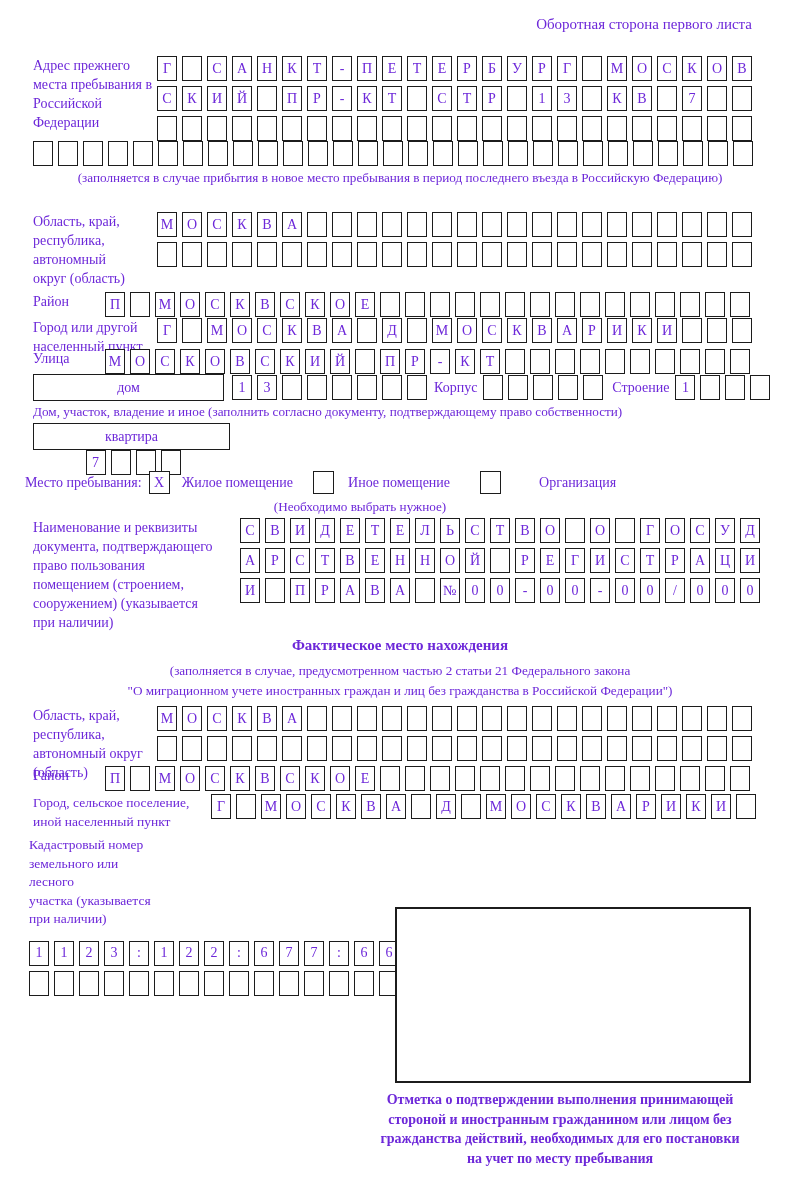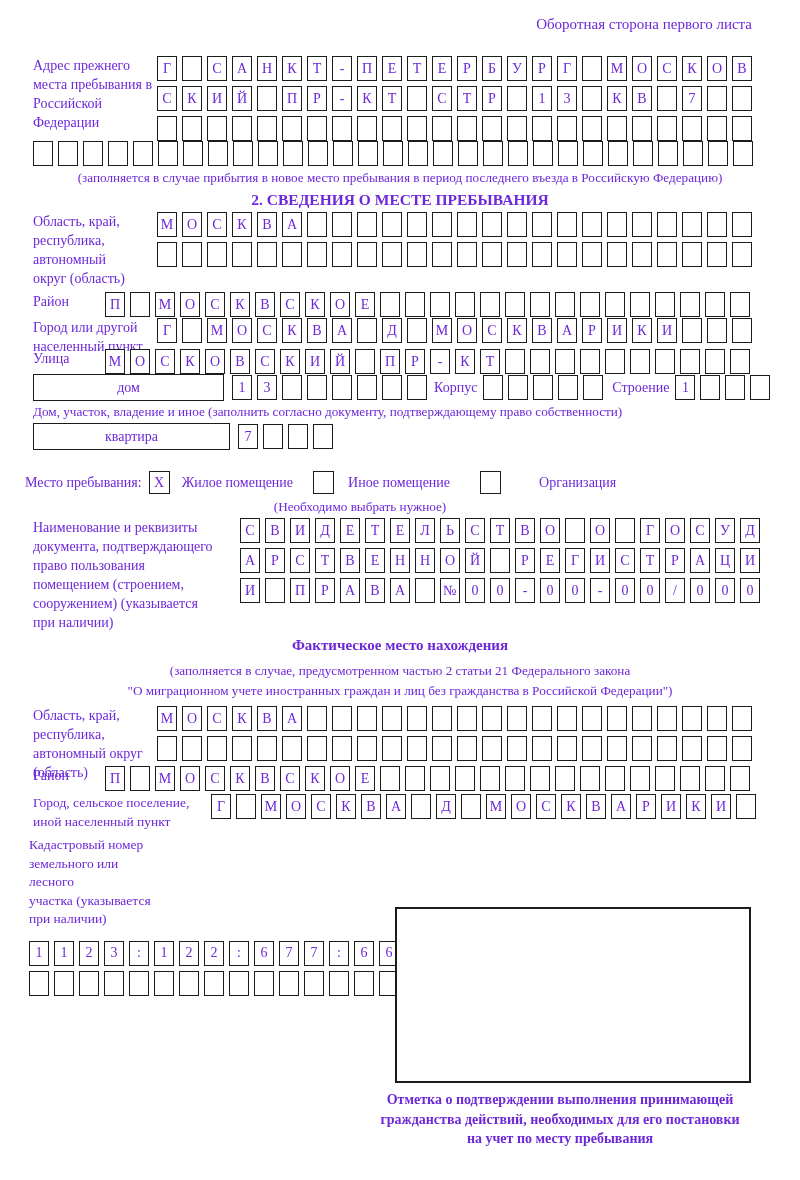--- a/index.html
+++ b/index.html
@@ -161,21 +161,20 @@
       <span class="cell"></span>
       <span class="cell"></span>
       <span class="cell"></span>
       <span class="cell"></span>
       <span class="cell"></span>
       <span class="cell"></span>
       <span class="cell"></span>
     </div>
   <div class="abs note center" style="top:170px; left:0;">(заполняется в случае прибытия в новое место пребывания в период последнего въезда в Российскую Федерацию)</div>
 
-  <div class="abs title center" style="top:191px; left:0;">2. СВЕДЕНИЯ О МЕСТЕ ПРЕБЫВАНИЯ</div>
 
   <div class="abs frow" style="top:212px; left:33px;">
     <div class="lbl" style="width:124px;">
         <div>Область, край,</div>
         <div>республика,</div>
         <div>автономный</div>
         <div>округ (область)</div>
       </div>
     <div class="cellrows">
       <div class="cells">
@@ -353,21 +352,21 @@
     <div class="inline-lbl" style="margin:0 6px 0 4px;">Строение</div>
     <div class="cells">
         <span class="cell">1</span>
         <span class="cell"></span>
         <span class="cell"></span>
         <span class="cell"></span>
       </div>
   </div>
   <div class="abs note" style="top:404px; left:33px;">Дом, участок, владение и иное (заполнить согласно документу, подтверждающему право собственности)</div>
 
-  <div class="abs frow" style="top:423px; left:33px; align-items:center;">
+  <div class="abs frow" style="top:423px; left:33px; align-items:center;flex-direction:column;">
     <div class="widebox" style="width:197px; margin-right:8px;">квартира</div>
     <div class="cells">
         <span class="cell">7</span>
         <span class="cell"></span>
         <span class="cell"></span>
         <span class="cell"></span>
       </div>
   </div>
 
   <div class="abs frow" style="top:471px; left:25px; align-items:center;">
@@ -650,17 +649,18 @@
           <span class="cell"></span>
           <span class="cell"></span>
           <span class="cell"></span>
         </div>
     </div>
   </div>
 
   <div class="abs stamp-box" style="top:907px; left:395px; width:356px; height:176px;"></div>
   <div class="abs stamp-cap" style="top:1090px; left:345px; width:430px;">
       <div>Отметка о подтверждении выполнения принимающей</div>
+      <div>стороной и иностранным гражданином или лицом без</div>
       <div>гражданства действий, необходимых для его постановки</div>
       <div>на учет по месту пребывания</div>
     </div>
 
 </div>
 
 </body></html>

